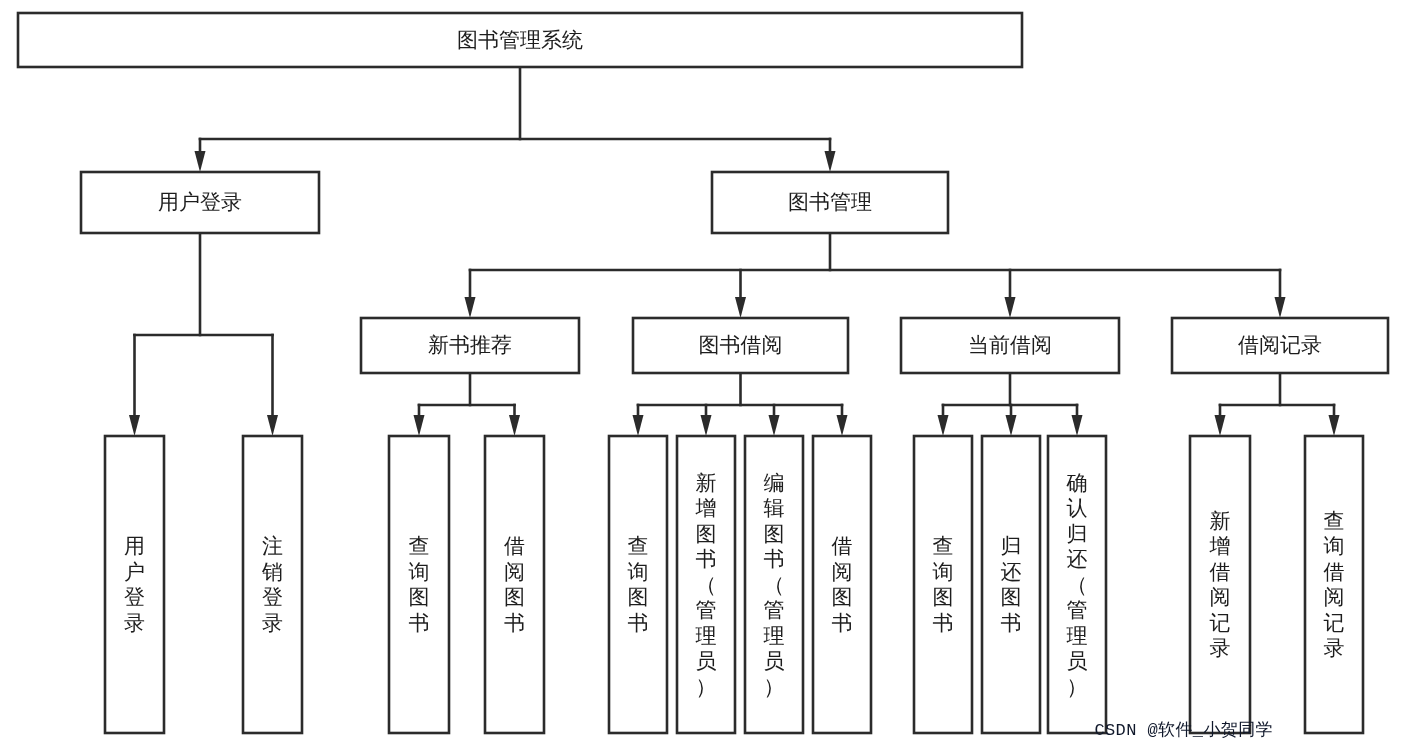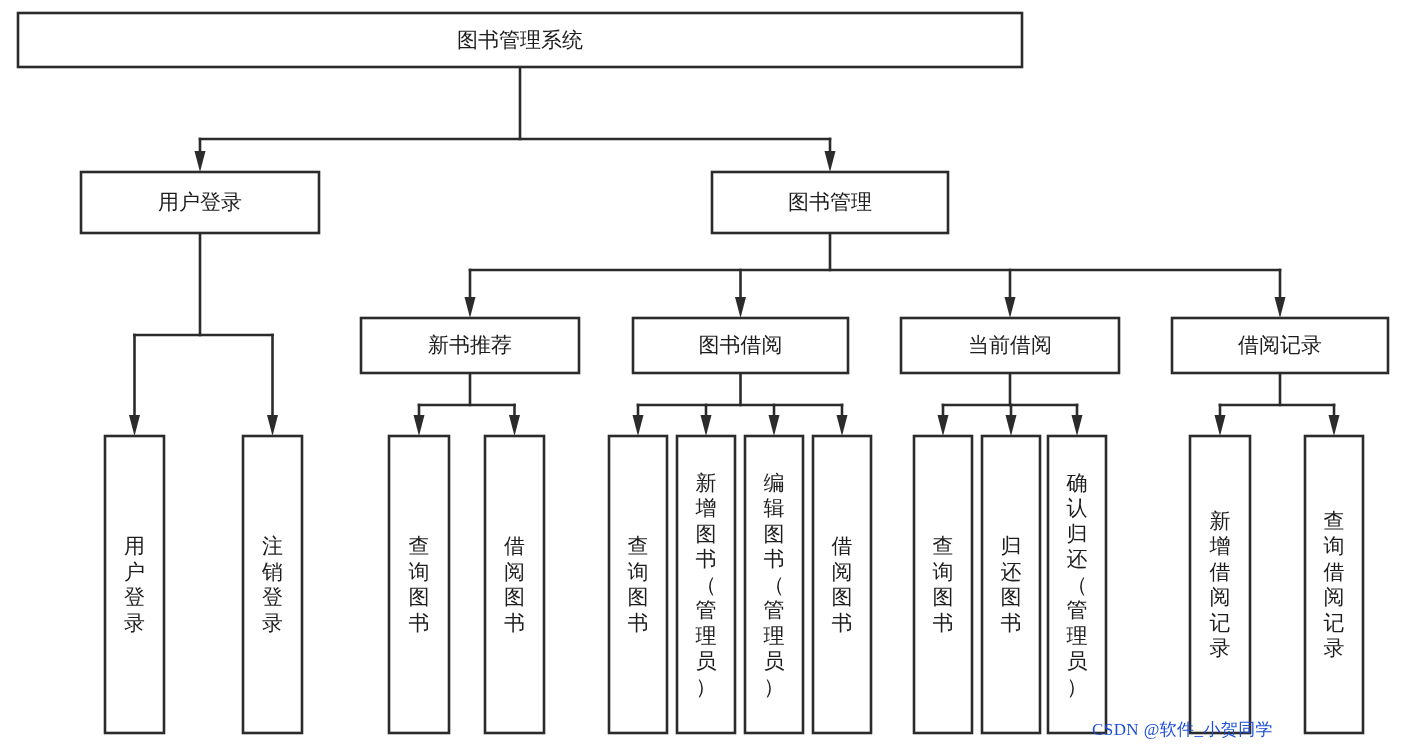--- a/index.html
+++ b/index.html
@@ -52,23 +52,23 @@
   .node-label-vertical {
     fill: #1d1d1d;
     font-family: "Liberation Sans", "DejaVu Sans", sans-serif;
     font-size: 21px;
     text-anchor: middle;
   }
   .watermark {
     position: absolute;
     right: 8px;
     bottom: 6px;
-    font-family: Liberation Serif, serif;
+    font-family: Liberation Mono, monospace;
     font-size: 17px;
-    color: #1d4ed8;
+    color: #0f172a;
     letter-spacing: 0.4px;
     white-space: nowrap;
     user-select: none;
   }
 </style>
 </head>
 <body>
 
 <div id="diagram-root">
   <svg class="diagram-canvas" id="diagram-canvas" viewBox="0 0 1405 747" xmlns="http://www.w3.org/2000/svg">

